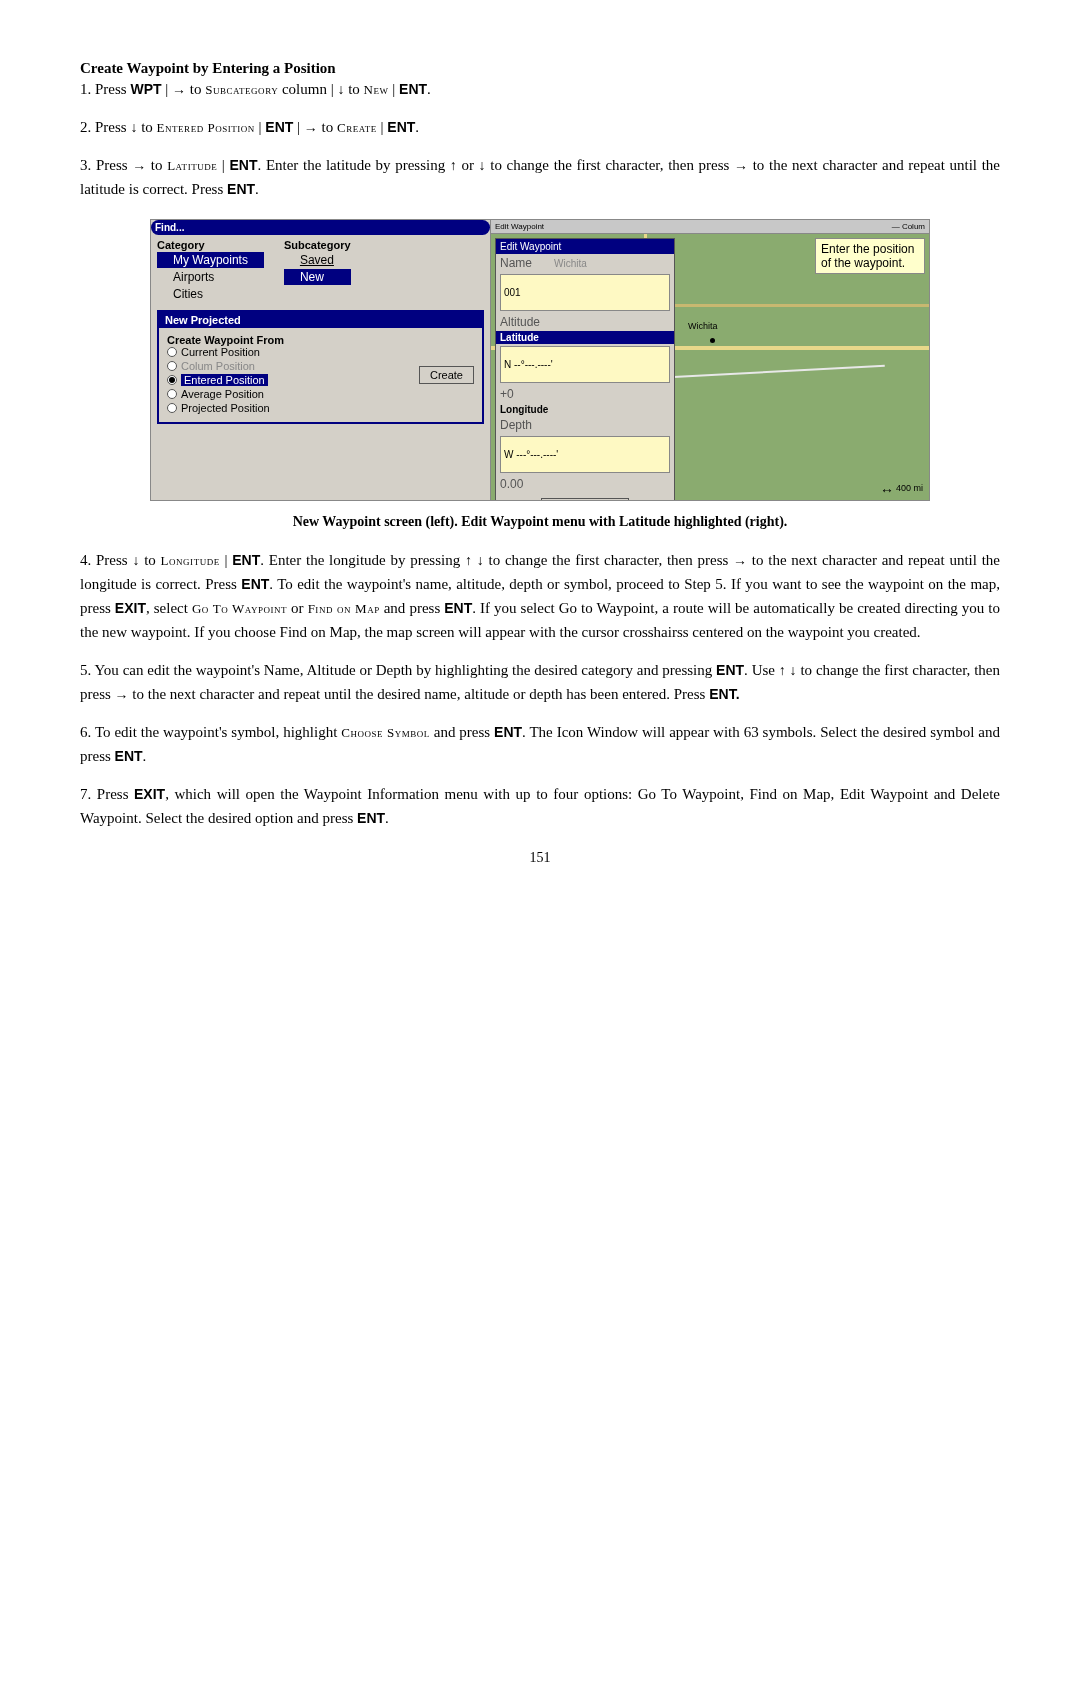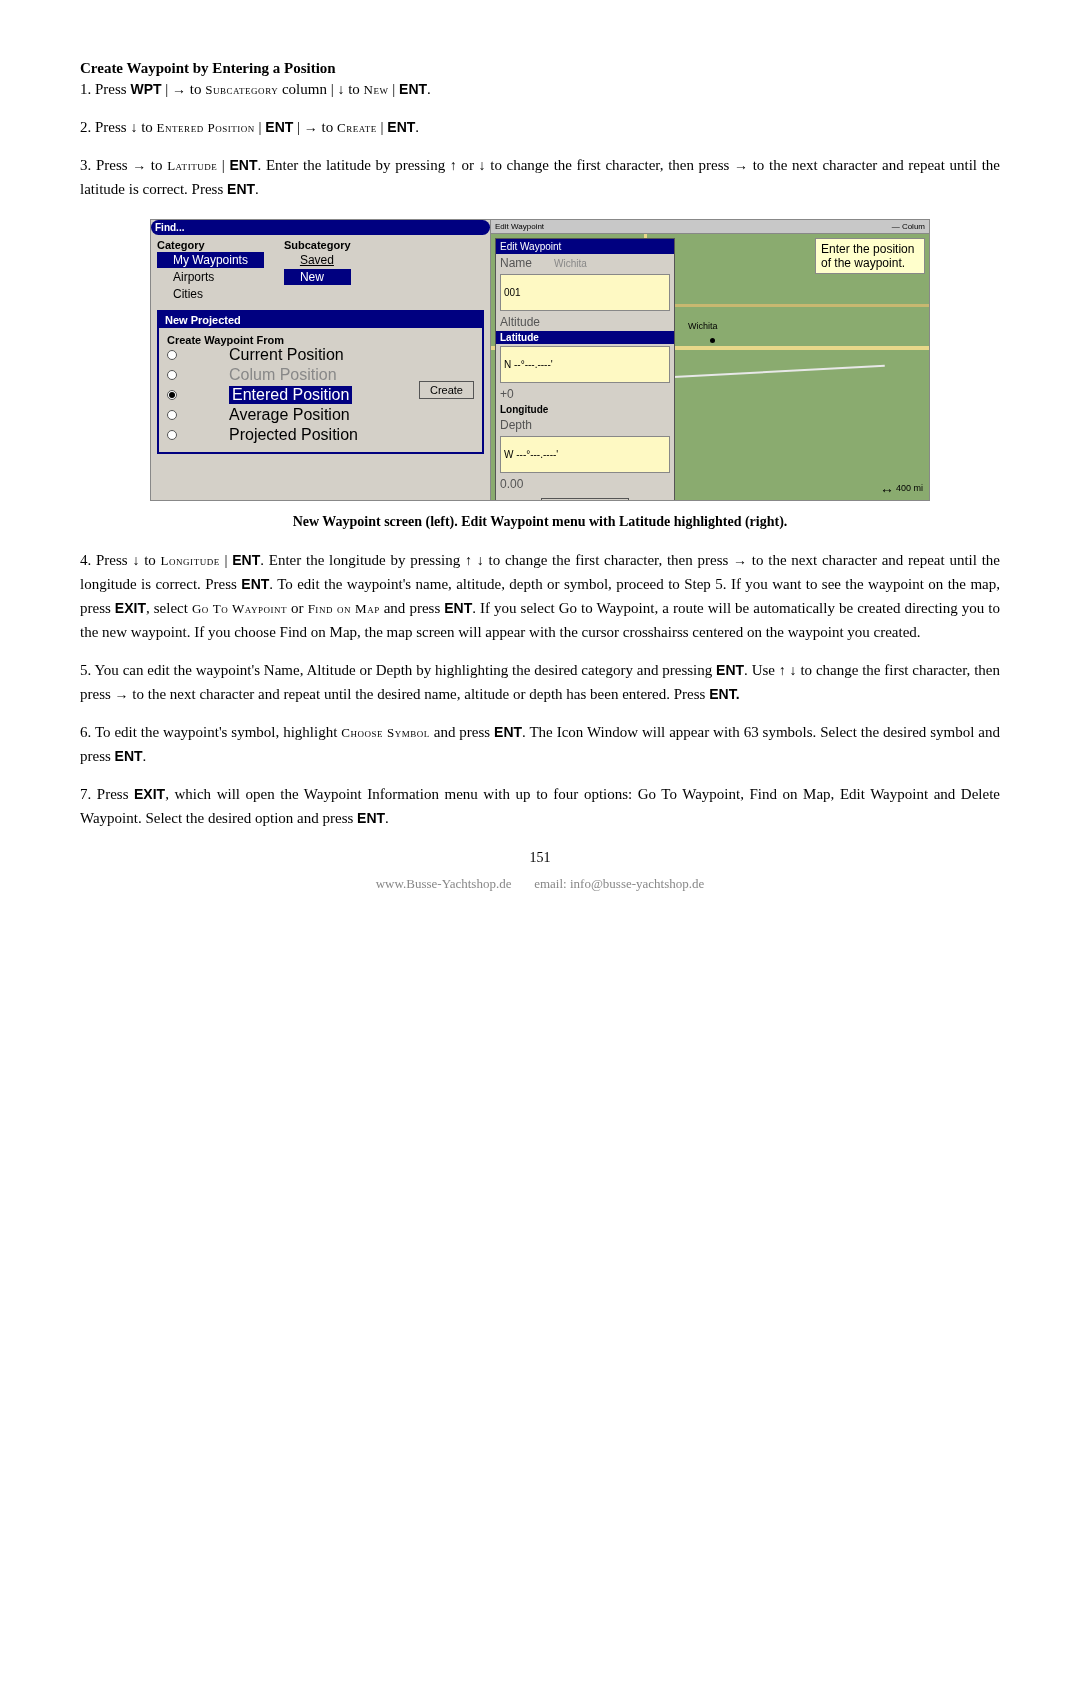--- a/index.html
+++ b/index.html
@@ -137,22 +137,21 @@
     }
     .radio-dot.filled::after {
       content: '';
       display: block;
       width: 6px; height: 6px;
       background: #000;
       border-radius: 50%;
       margin: 1px;
     }
     .opt-label {
-      font-size: 16px;
-      margin-left: 48px;
+      font-size: 11px;
     }
     .opt-label.highlight-blue {
       background: #000080;
       color: #fff;
       padding: 0 3px;
     }
     .opt-label.gray {
       color: #888;
     }
     .create-btn {
@@ -452,19 +451,14 @@
   <p class="step-para">
     6. To edit the waypoint's symbol, highlight <span class="smallcaps">Choose Symbol</span> and press <span class="key">ENT</span>. The Icon Window will appear with 63 symbols. Select the desired symbol and press <span class="key">ENT</span>.
   </p>
 
   <p class="step-para">
     7. Press <span class="key">EXIT</span>, which will open the Waypoint Information menu with up to four options: Go To Waypoint, Find on Map, Edit Waypoint and Delete Waypoint. Select the desired option and press <span class="key">ENT</span>.
   </p>
 
   <div class="page-number">151</div>
 
-  <div class="footer">
-    <span>www.Busse-Yachtshop.de</span>
-    &nbsp;&nbsp;&nbsp;&nbsp;&nbsp;
-    <span>email: info@busse-yachtshop.de</span>
-  </div>
 
 </div>
 
 </body></html>

